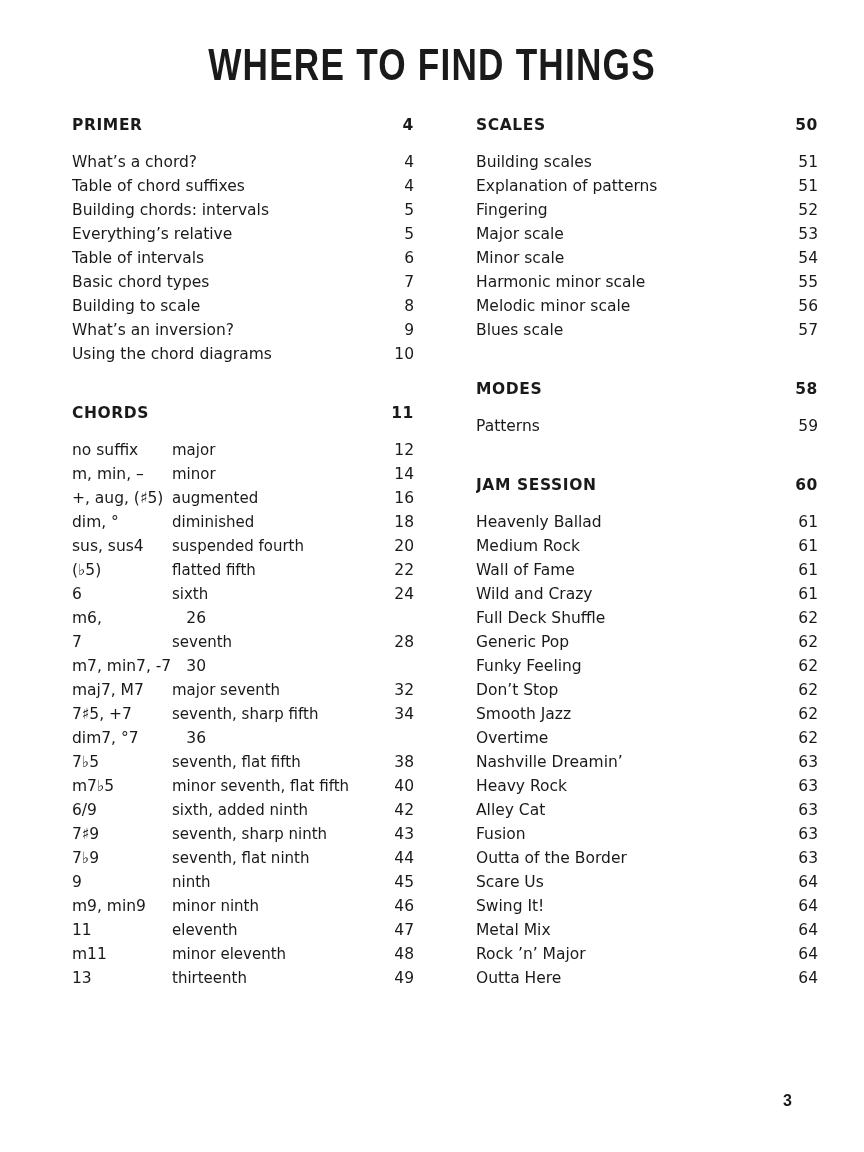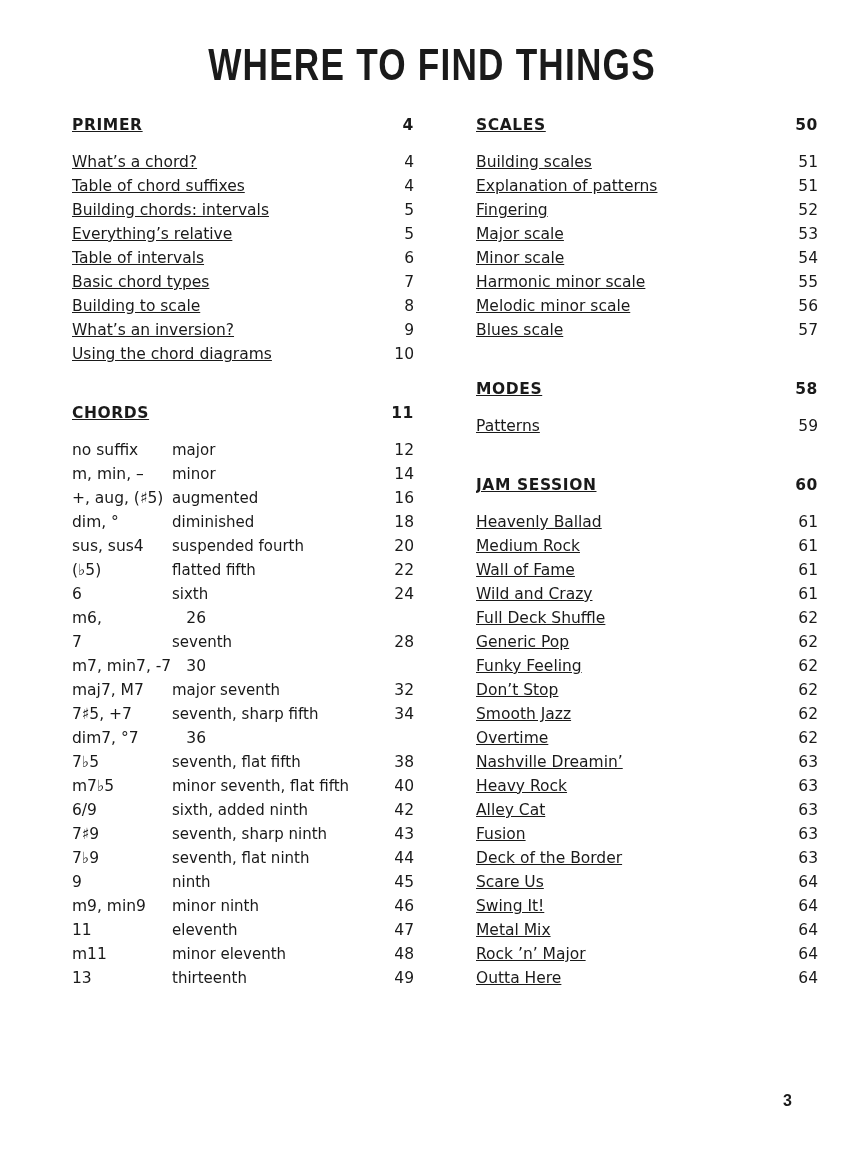--- a/index.html
+++ b/index.html
@@ -56,21 +56,20 @@
   }
   .row.header-row {
     height: 26px;
     line-height: 26px;
   }
 
   .label {
     flex: 1 1 auto;
     font-size: 15.5px;
     overflow: hidden;
-    text-decoration: underline;
   }
   .page {
     flex: 0 0 auto;
     width: 34px;
     text-align: right;
     font-size: 15.5px;
   }
 
   
   .header-row .label,
@@ -380,21 +379,21 @@
       </div>
       <div class="row">
         <span class="label">Alley Cat</span>
         <span class="page">63</span>
       </div>
       <div class="row">
         <span class="label">Fusion</span>
         <span class="page">63</span>
       </div>
       <div class="row">
-        <span class="label">Deck of the Border</span>
+        <span class="label">Outta of the Border</span>
         <span class="page">63</span>
       </div>
       <div class="row">
         <span class="label">Scare Us</span>
         <span class="page">64</span>
       </div>
       <div class="row">
         <span class="label">Swing It!</span>
         <span class="page">64</span>
       </div>

